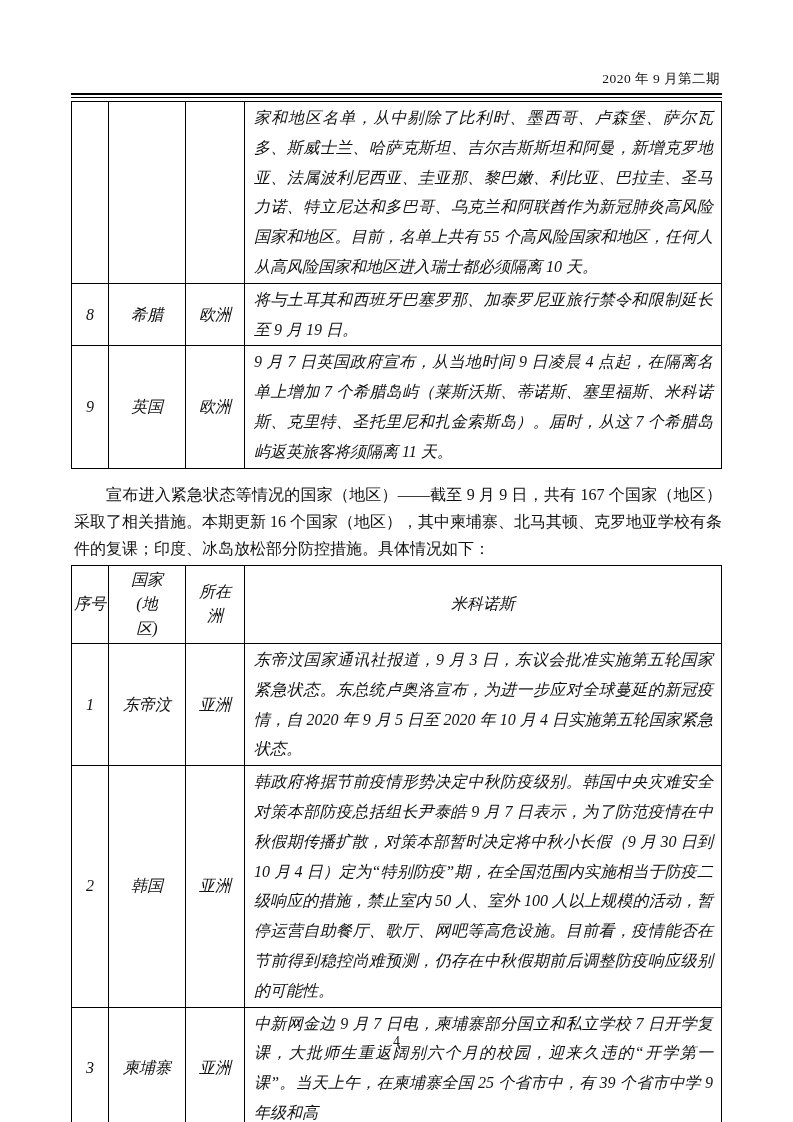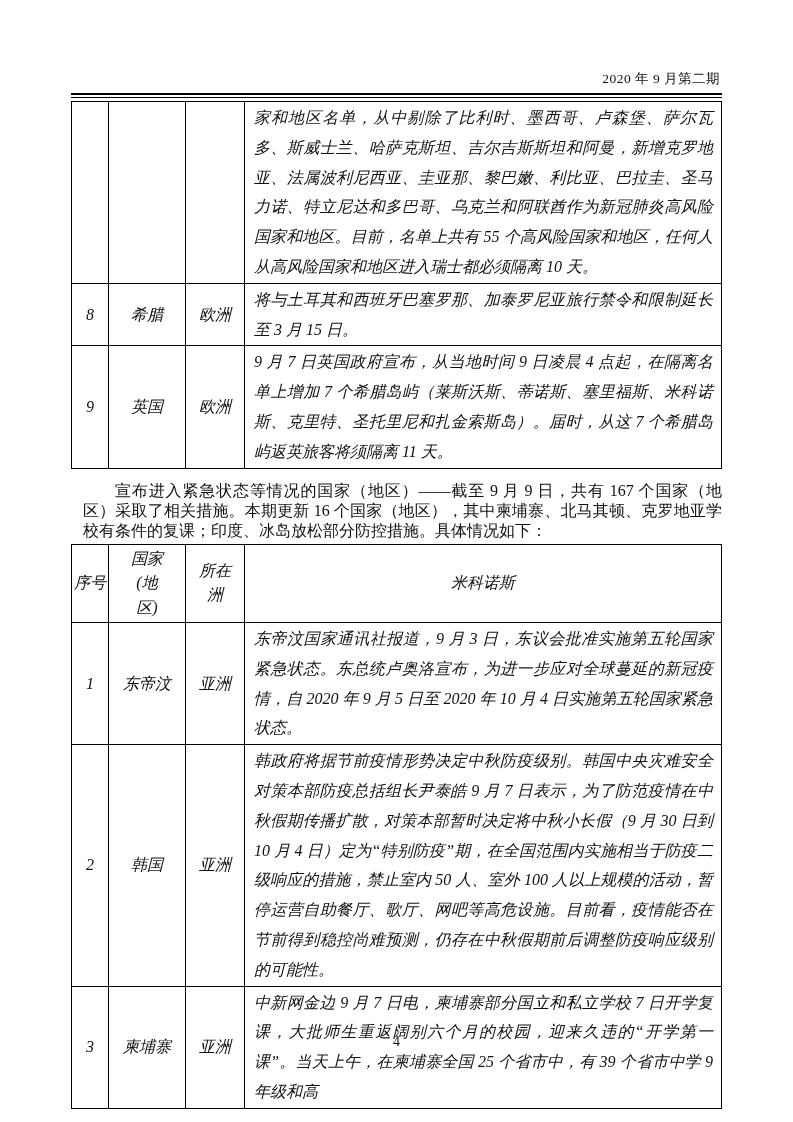--- a/index.html
+++ b/index.html
@@ -51,23 +51,23 @@
   }
   th{
     text-align:center;
     vertical-align:middle;
     line-height:24.5px;
     padding:2px 2px;
   }
   th.th-country{padding:2px 19px;}
   th.th-continent{padding:2px 9px;}
   .paragraph{
-    margin:12px 0 2px 12px;
+    margin:12px 0 2px 3px;
     font-size:16px;
-    line-height:20px;
+    line-height:27px;
     text-align:justify;
     text-indent:32px;
   }
   .page-number{
     position:absolute;
     left:0;right:0;
     top:1034px;
     text-align:center;
     font-size:14px;
   }
@@ -92,21 +92,21 @@
           <tr>
         <td class="cell-center"></td>
         <td class="cell-center"></td>
         <td class="cell-center"></td>
         <td class="cell-content">家和地区名单，从中剔除了比利时、墨西哥、卢森堡、萨尔瓦多、斯威士兰、哈萨克斯坦、吉尔吉斯斯坦和阿曼，新增克罗地亚、法属波利尼西亚、圭亚那、黎巴嫩、利比亚、巴拉圭、圣马力诺、特立尼达和多巴哥、乌克兰和阿联酋作为新冠肺炎高风险国家和地区。目前，名单上共有 55 个高风险国家和地区，任何人从高风险国家和地区进入瑞士都必须隔离 10 天。</td>
       </tr>
       <tr>
         <td class="cell-center">8</td>
         <td class="cell-center">希腊</td>
         <td class="cell-center">欧洲</td>
-        <td class="cell-content">将与土耳其和西班牙巴塞罗那、加泰罗尼亚旅行禁令和限制延长至 3 月 15 日。</td>
+        <td class="cell-content">将与土耳其和西班牙巴塞罗那、加泰罗尼亚旅行禁令和限制延长至 9 月 19 日。</td>
       </tr>
       <tr>
         <td class="cell-center">9</td>
         <td class="cell-center">英国</td>
         <td class="cell-center">欧洲</td>
         <td class="cell-content">9 月 7 日英国政府宣布，从当地时间 9 日凌晨 4 点起，在隔离名单上增加 7 个希腊岛屿（莱斯沃斯、蒂诺斯、塞里福斯、米科诺斯、克里特、圣托里尼和扎金索斯岛）。届时，从这 7 个希腊岛屿返英旅客将须隔离 11 天。</td>
       </tr>
     </tbody>
       </table>
 

